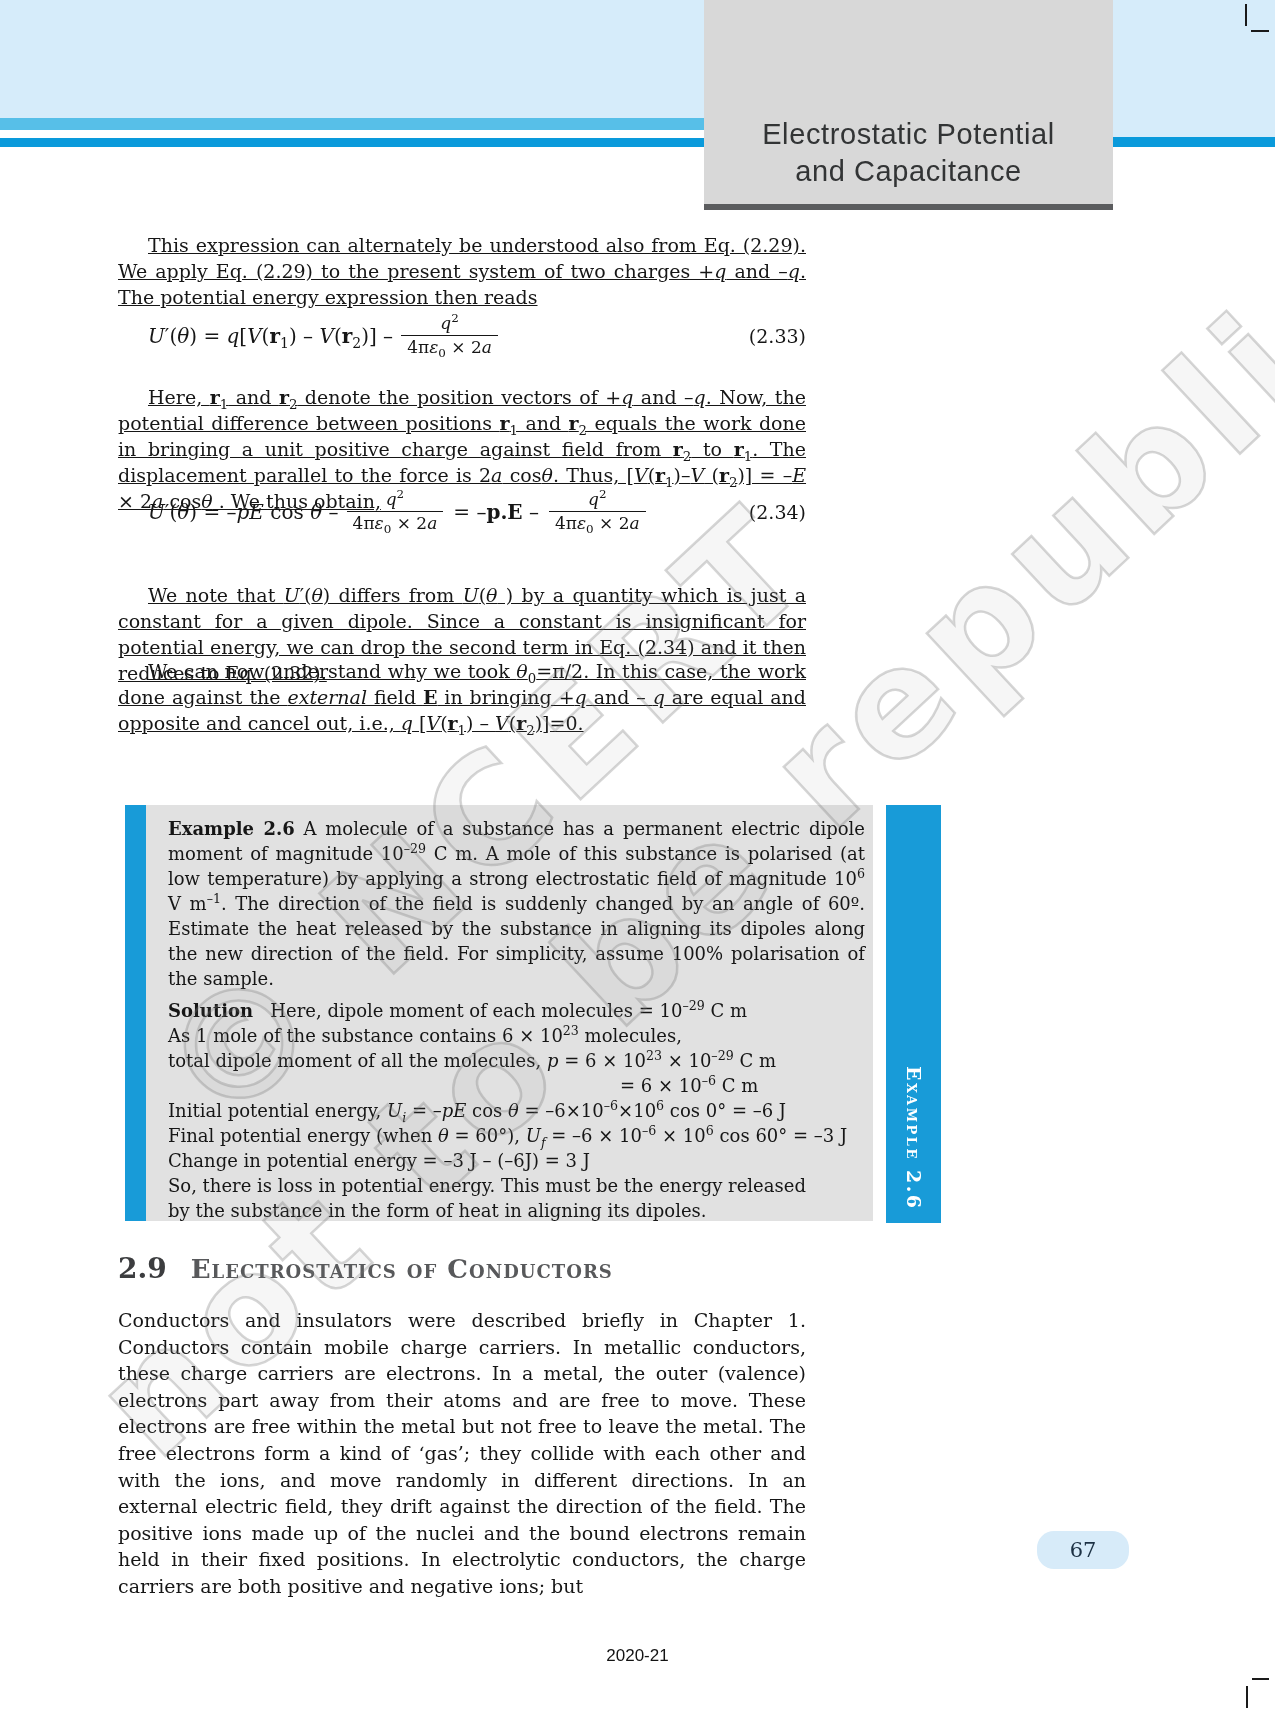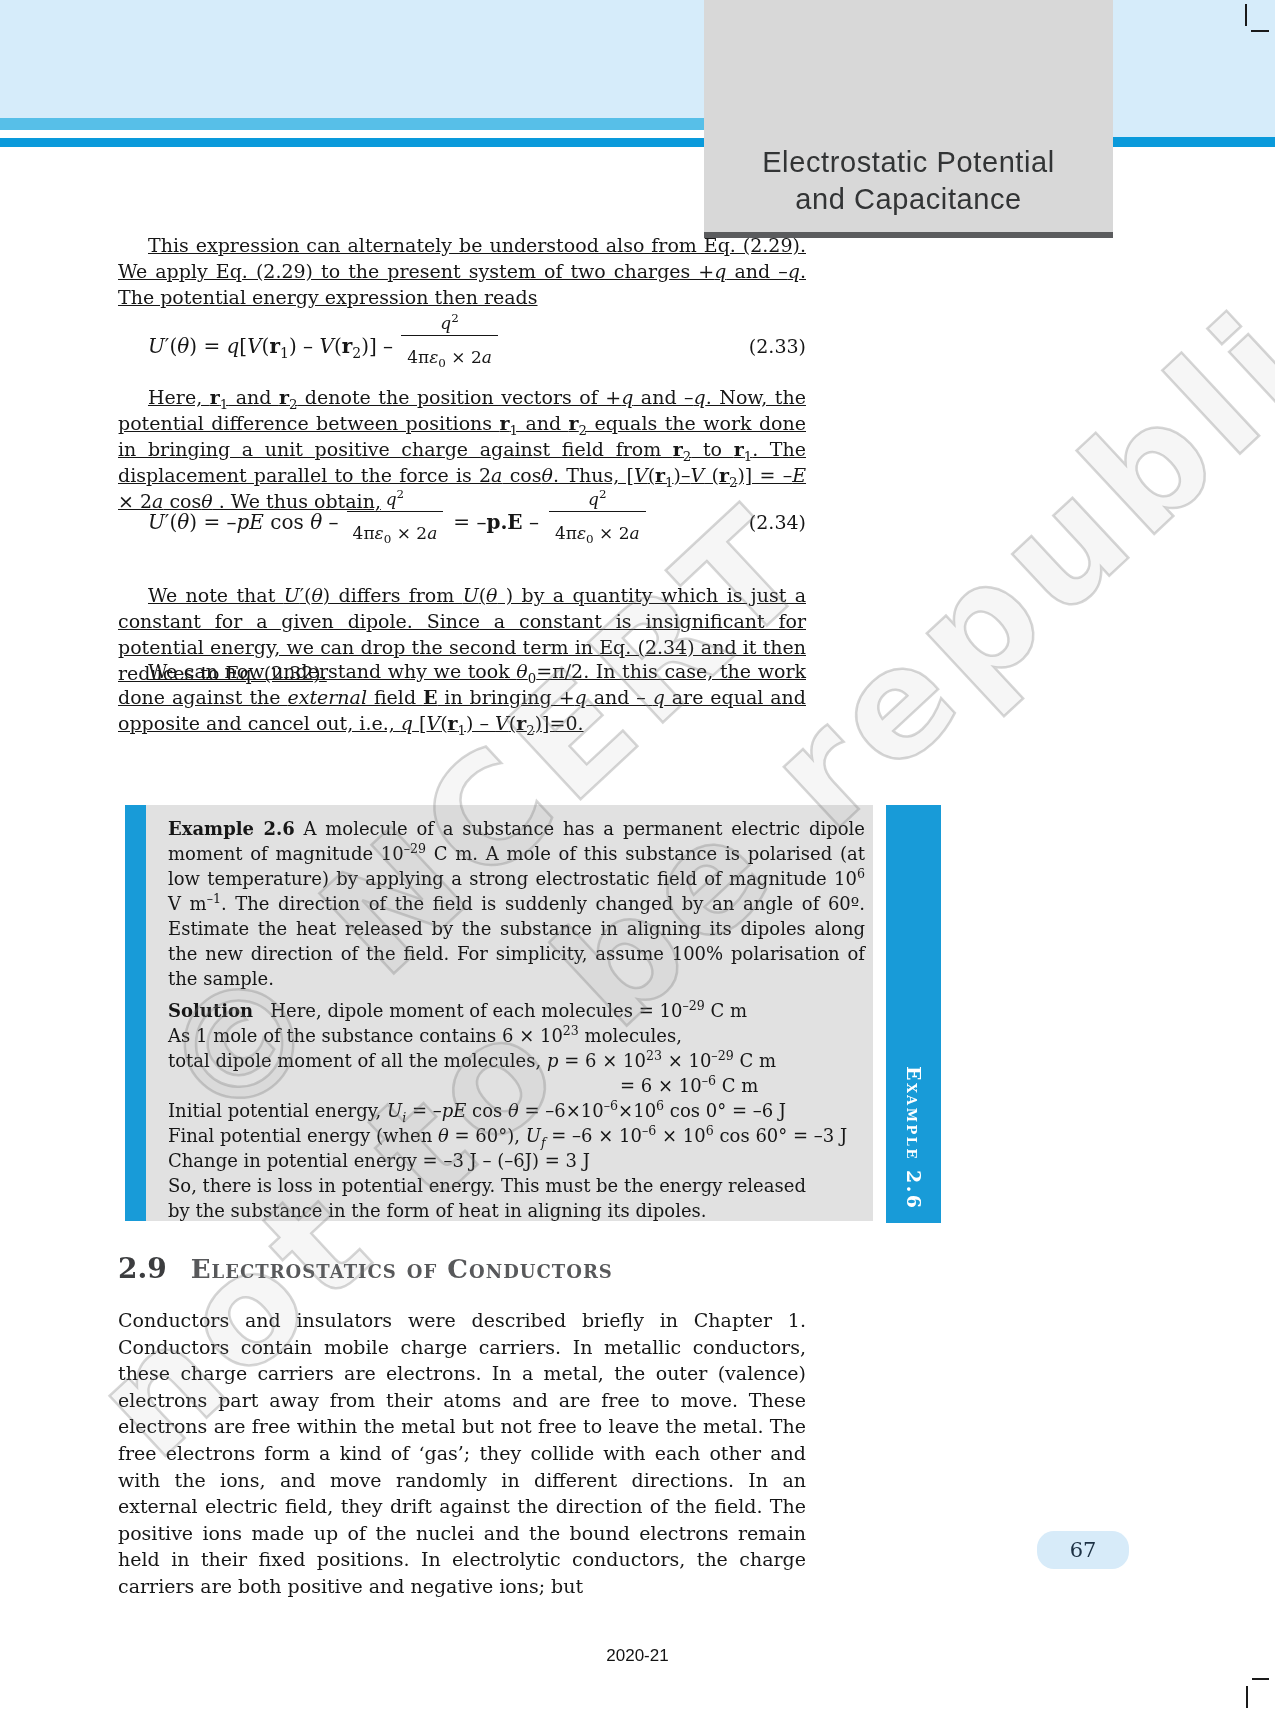--- a/index.html
+++ b/index.html
@@ -9,21 +9,21 @@
   sub{font-size:70%;}
   sup{font-size:70%;}
 
   
   .band-left{position:absolute;left:0;top:0;width:704px;height:118px;background:#D6ECFA;}
   .stripe-mid{position:absolute;left:0;top:118px;width:704px;height:12px;background:#57BFE8;}
   .stripe-dark-left{position:absolute;left:0;top:138px;width:704px;height:9px;background:#0A9ADB;}
   .band-right{position:absolute;left:1113px;top:0;width:162px;height:137px;background:#D6ECFA;}
   .stripe-dark-right{position:absolute;left:1113px;top:137px;width:162px;height:10px;background:#0A9ADB;}
 
-  .title-box{position:absolute;left:704px;top:0;width:409px;height:238px;background:#D8D8D8;
+  .title-box{position:absolute;left:704px;top:0;width:409px;height:210px;background:#D8D8D8;
              border-bottom:6px solid #5B5C5E;box-sizing:border-box;
              display:flex;flex-direction:column;justify-content:flex-end;align-items:center;
              padding-bottom:14px;
              font-family:"Liberation Sans",sans-serif;font-size:29px;line-height:37px;
              color:#323435;font-weight:400;letter-spacing:0.6px;text-align:center;}
 
   
   .crop{position:absolute;background:#1a1a1a;}
   .crop-tr-v{left:1245px;top:4px;width:2px;height:22px;}
   .crop-tr-h{left:1251px;top:30px;width:18px;height:2px;}
@@ -36,21 +36,21 @@
   .ind{text-indent:30px;}
   .p1{top:232px;} .p2{top:384px;} .p3{top:582px;} .p4{top:658px;}
 
   .equation{position:absolute;left:118px;width:688px;display:flex;align-items:center;
             font-size:20px;z-index:2;}
   .eq233{top:312px;} .eq234{top:488px;}
   .eq-left{margin-left:30px;}
   .eq-mid{margin:0 2px;}
   .frac{display:inline-flex;flex-direction:column;align-items:center;margin:0 8px;
         font-size:17px;line-height:23px;text-align:center;}
-  .frac .den{border-top:1.6px solid #161616;padding:10px 6px;}
+  .frac .den{border-top:1.6px solid #161616;padding:0 6px;}
   .frac .num{padding:0 6px;}
   .eq-label{margin-left:auto;font-size:19px;}
 
   
   .example-box{position:absolute;left:125px;top:805px;width:748px;height:416px;
                background:#E1E1E1;border-left:21px solid #189BD8;box-sizing:border-box;
                padding:11px 8px 8px 22px;font-size:18px;z-index:2;}
   .example-body{margin:0;text-align:justify;line-height:25px;}
   .solution{margin-top:7px;}
   .sol-line{line-height:25px;}

